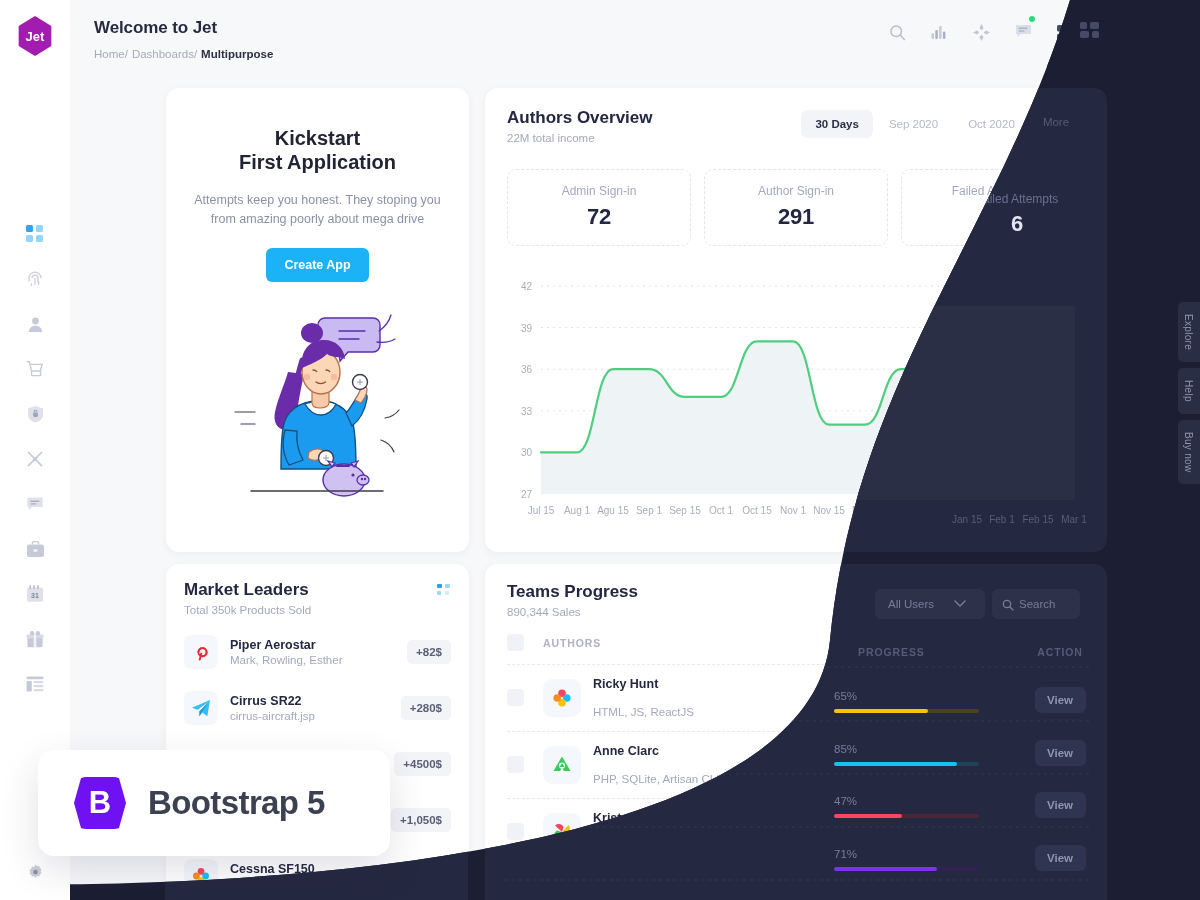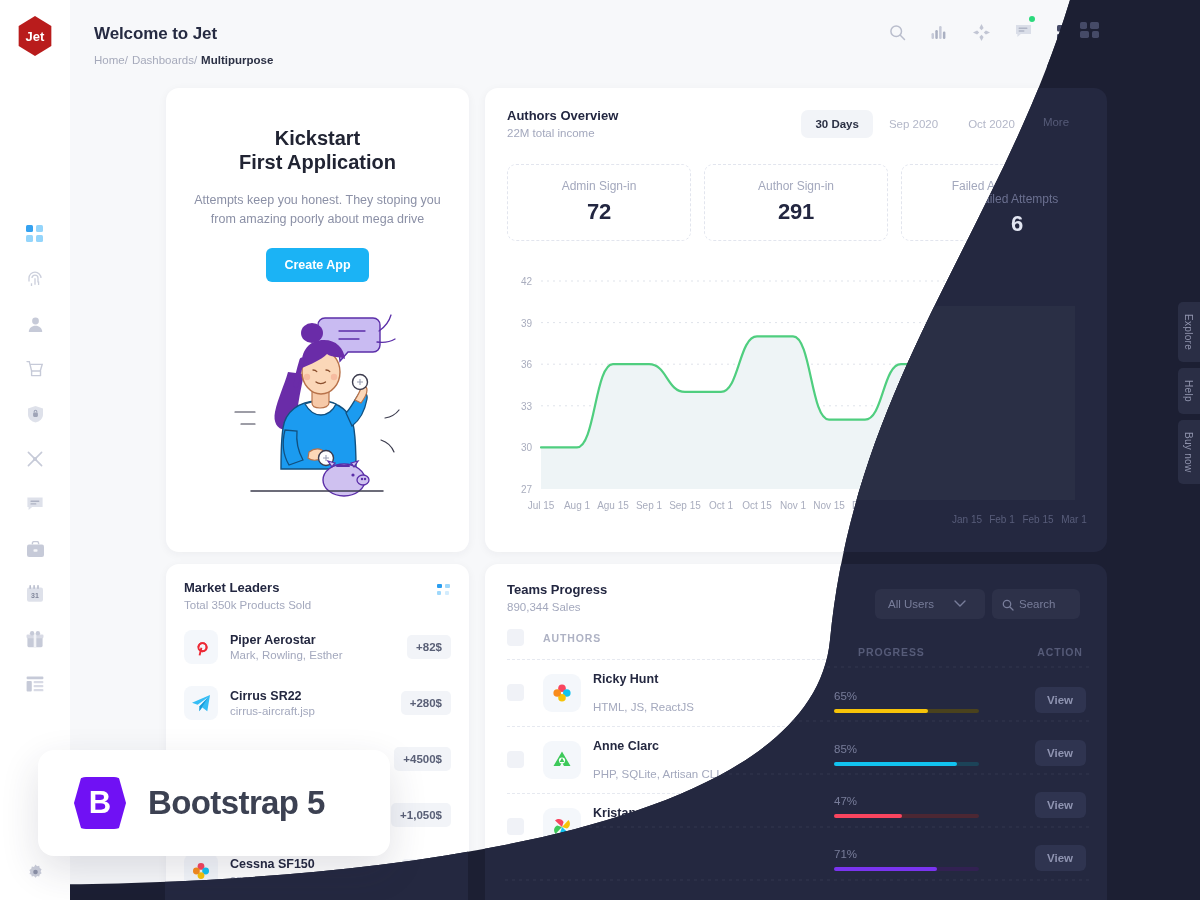--- a/index.html
+++ b/index.html
@@ -14,37 +14,37 @@
 
   
   .sidebar {
     position: absolute; left: 0; top: 0; width: 70px; height: 900px;
     background: #ffffff;
     display: flex; flex-direction: column; align-items: center;
     z-index: 30;
   }
   .logo {
     margin-top: 16px; width: 38px; height: 40px;
-    background: #b91c1c;
+    background: #a21caf;
     display: flex; align-items: center; justify-content: center;
     color: #fff; font-weight: 700; font-size: 13px;
     clip-path: polygon(50% 0%, 93% 25%, 93% 75%, 50% 100%, 7% 75%, 7% 25%);
   }
   .nav-list { margin-top: 165px; display: flex; flex-direction: column; gap: 19px; align-items:center; }
   .nav-item {
     width: 34px; height: 26px; display: flex; align-items: center; justify-content: center;
     cursor: pointer; opacity: .95;
   }
   .nav-item svg { display:block; }
   .gear-wrap { position: absolute; bottom: 18px; left: 0; width: 70px; display:flex; justify-content:center; }
 
   
   .header {
     position: absolute; left: 70px; top: 0; right: 12px; height: 66px;
-    display: flex; align-items: flex-end; z-index: 12;
+    display: flex; align-items: center; z-index: 12;
   }
   .head-titles { margin-left: 24px; margin-top: 12px; }
   .head-titles h1 { font-size: 17px; font-weight: 700; color: #262b42; letter-spacing: -.1px; }
   .crumbs { margin-top: 10px; font-size: 11.5px; display: flex; gap: 4px; }
   .crumbs .c-muted { color: #a6aabb; }
   .crumbs .c-active { color: #2b3044; font-weight: 600; }
   .head-icons {
     position: absolute; right: 18px; top: 16px;
     display: flex; align-items: center; gap: 20px;
   }
@@ -94,21 +94,21 @@
   .btn-primary {
     margin-top: 20px; display: inline-block; background: #1bb3f5; color: #fff;
     border: none; border-radius: 6px; padding: 10px 18px;
     font-size: 12.5px; font-weight: 700; cursor: pointer; font-family: inherit;
   }
   .illus { margin: 18px auto 0; width: 170px; height: 200px; }
 
   
   #authors { left: 415px; top: 22px; width: 622px; height: 464px; padding: 20px 22px 0; }
   .card-head { display: flex; align-items: flex-start; }
-  .card-title { font-size: 13px; font-weight: 700; color: #232741; }
+  .card-title { font-size: 17px; font-weight: 700; color: #232741; }
   .card-sub { margin-top: 4px; font-size: 11.5px; color: #a3a8bd; }
   .pill-tabs { margin-left: auto; display: flex; align-items: center; gap: 2px; margin-top: 2px; }
   .pill { font-size: 11.5px; color: #b3b7c8; padding: 8px 14px; border-radius: 7px; cursor: pointer; white-space:nowrap; }
   .pill.active { background: #f2f4f8; color: #2b3044; font-weight: 600; }
 
   .stats { display: flex; gap: 13px; margin-top: 25px; }
   .stat {
     flex: 1; border: 1px dashed #e2e5ee; border-radius: 9px;
     padding: 14px 6px 15px; text-align: center;
   }

